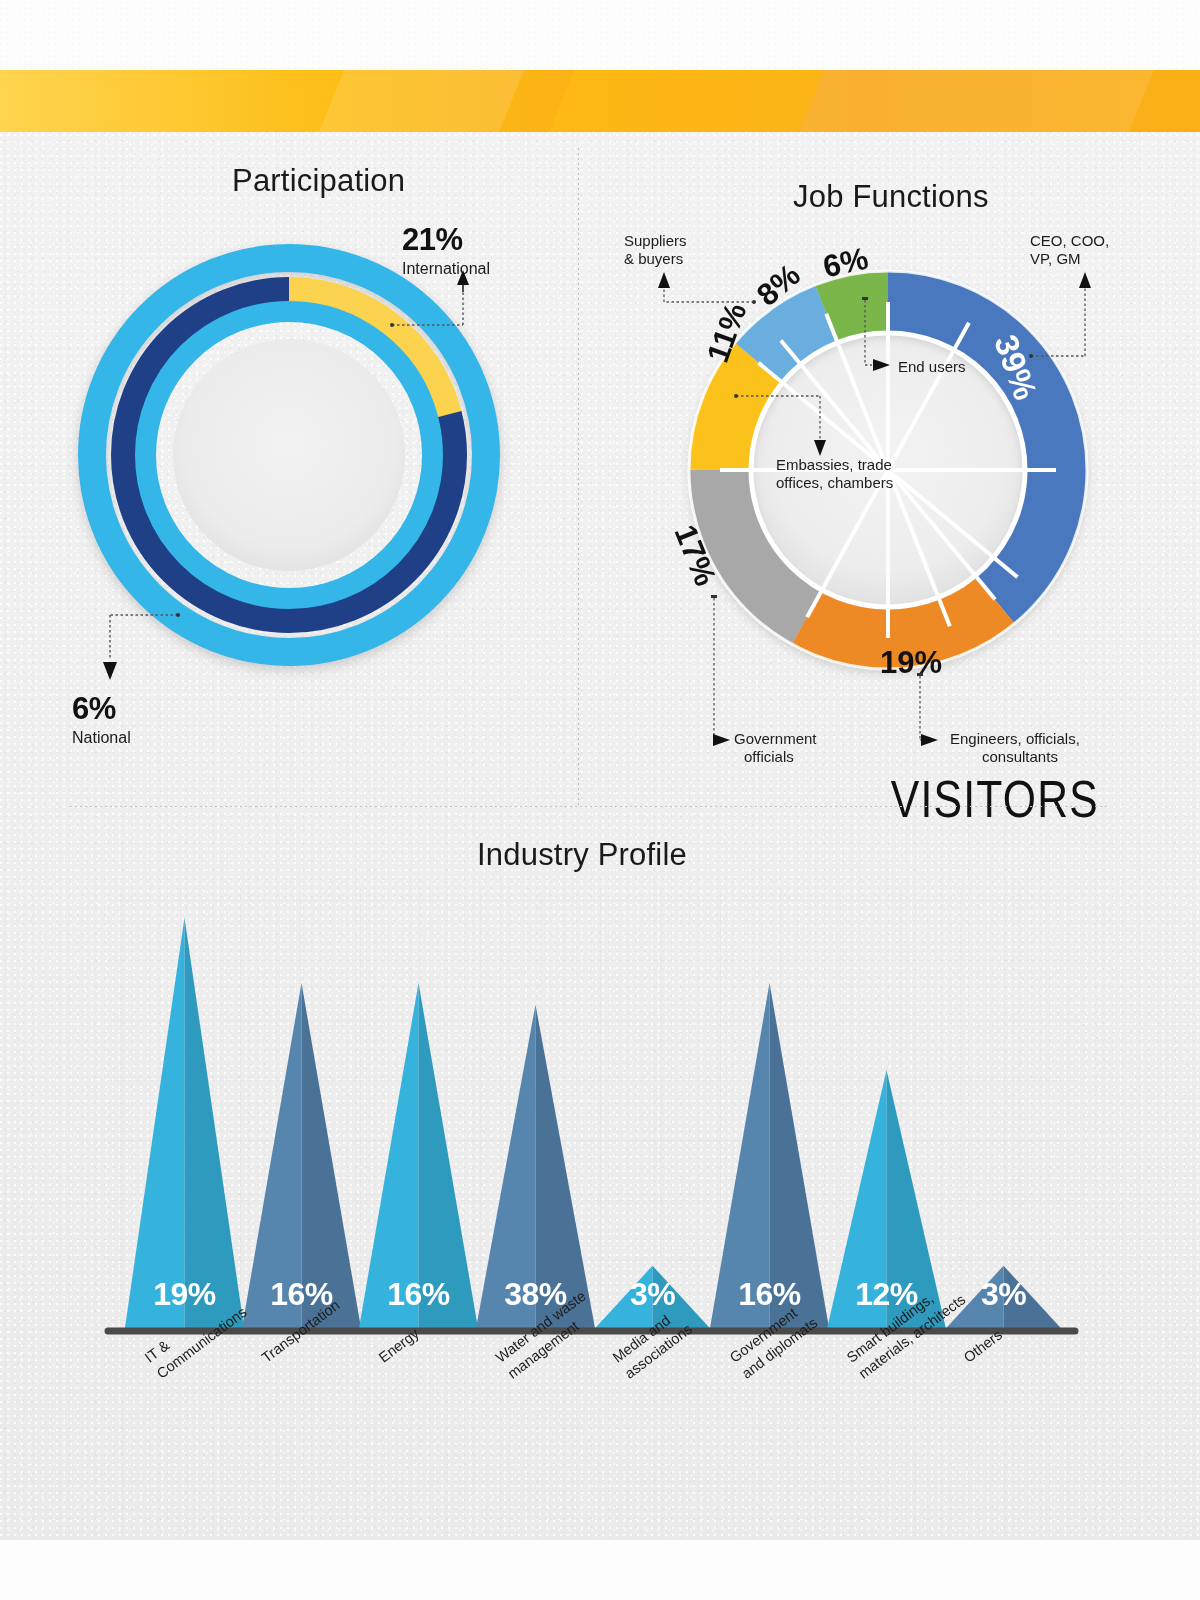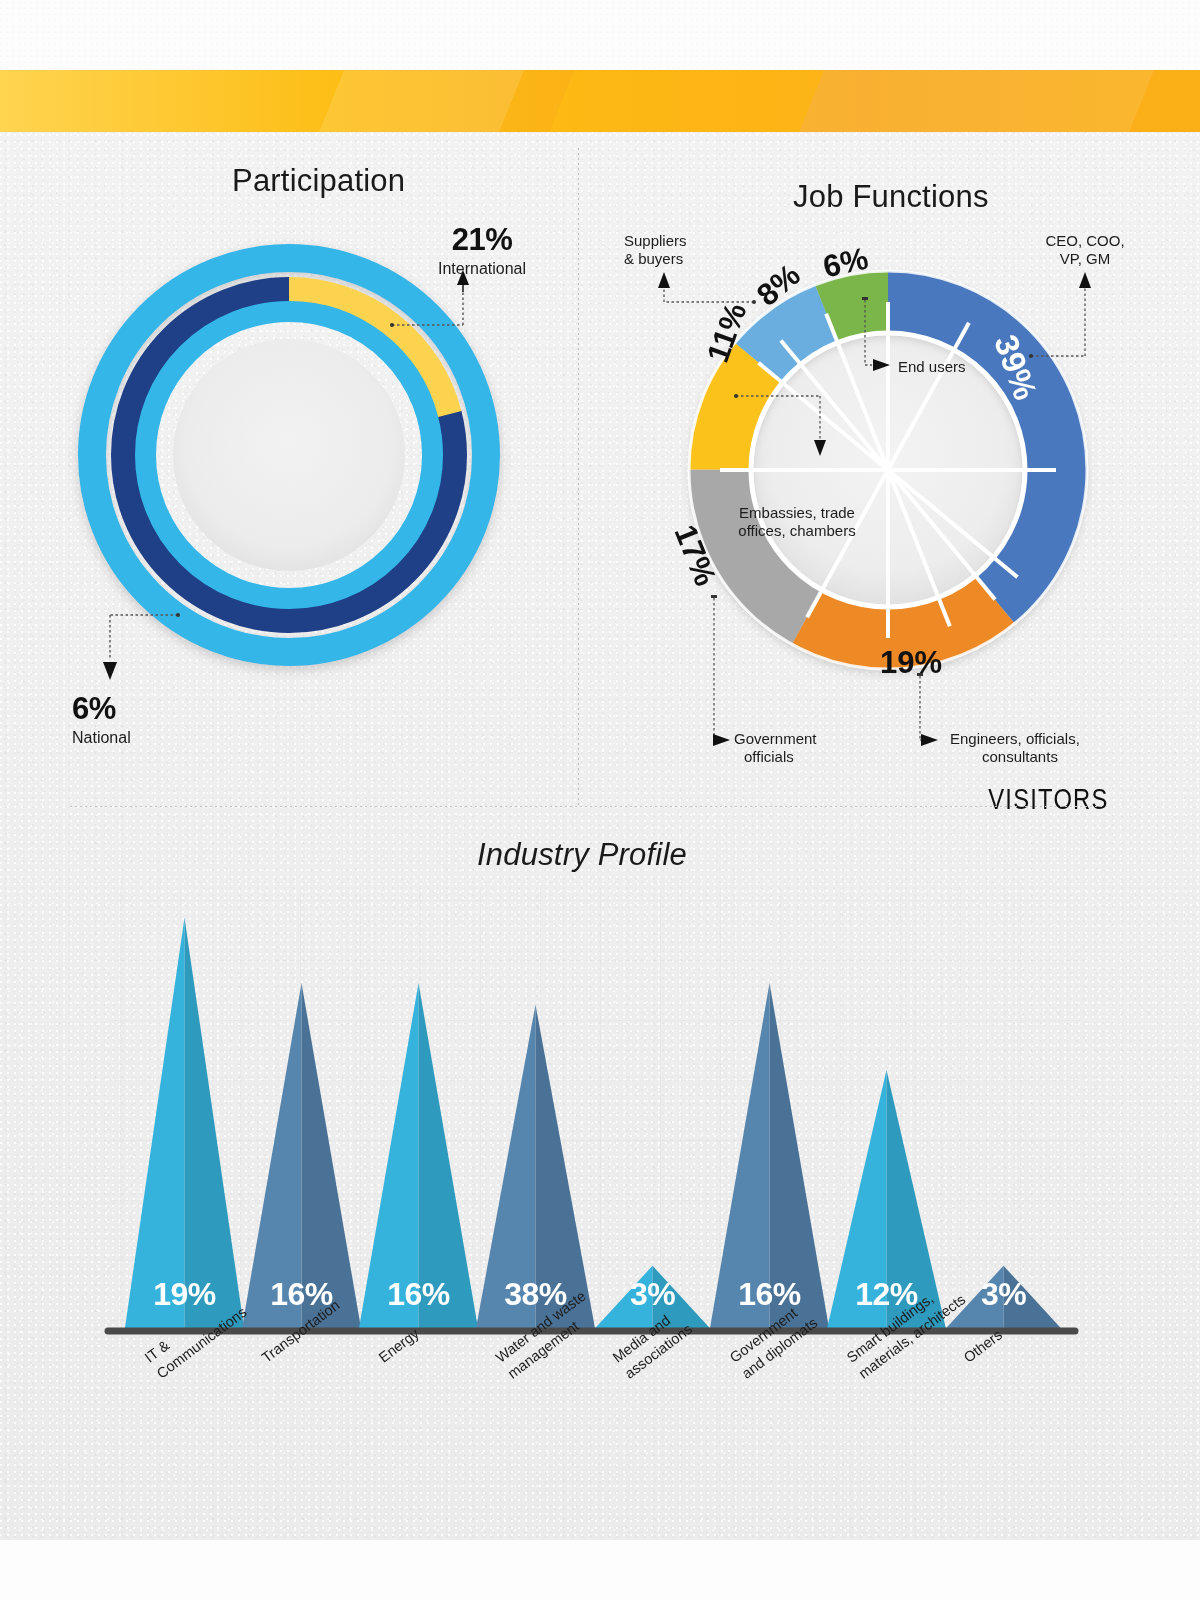--- a/index.html
+++ b/index.html
@@ -47,21 +47,21 @@
     transform:skewX(-22deg);
   }
   #banner .shear3{
     position:absolute; left:810px; top:-10px; width:330px; height:90px;
     background:rgba(255,255,255,.10);
     transform:skewX(-22deg);
   }
   #banner-title{
     position:absolute; right:78px; top:50%; transform:translateY(-52%);
     font-family:"Liberation Sans Condensed","Liberation Sans",sans-serif;
-    font-size:29px; letter-spacing:1.5px; color:#111; font-weight:400;
+    font-size:52px; letter-spacing:1.5px; color:#111; font-weight:400;
     transform-origin:center; 
   }
   #banner-title span{ display:inline-block; transform:scaleX(.82); }
 
   
   .vdivider{
     position:absolute; left:578px; top:148px; width:1px; height:660px;
     background-image:linear-gradient(to bottom,#bdbdbd 50%, rgba(0,0,0,0) 0);
     background-size:1px 5px; background-repeat:repeat-y;
   }
@@ -72,30 +72,30 @@
   }
 
   
   .panel-title{
     position:absolute; font-size:31px; color:#1a1a1a; font-weight:400;
     font-family:"Liberation Sans", sans-serif;
     letter-spacing:.2px; white-space:nowrap;
   }
   #title-participation{ left:205px; top:163px;margin-left:27px; }
   #title-jobfunctions{ left:793px; top:179px; }
-  #title-industry{ left:477px; top:837px;font-style:italic; }
+  #title-industry{ left:477px; top:837px; }
 
   
   svg.abs{ position:absolute; left:0; top:0; overflow:visible; }
 
   
   .callout{ position:absolute; font-size:15px; color:#1c1c1c; line-height:1.22; white-space:nowrap;}
   .big-pct{ font-size:31px; font-weight:bold; color:#111; letter-spacing:-.5px;}
   .sub-lab{ font-size:16px; color:#1c1c1c;}
-  .ctr{ text-align:center; }
+  .ctr{ text-align:left; }
 
   
   .ind-label{
     position:absolute; font-size:14.5px; color:#1c1c1c; line-height:1.35;
     transform-origin: left top; transform: rotate(-37deg);
     white-space:nowrap;
   }
 </style>
 </head>
 <body>
@@ -261,21 +261,21 @@
   <div>Suppliers</div>
   <div>&amp; buyers</div>
 </div>
 <div class="callout ctr" style="left:1030px; top:232px; width:110px;">
   <div>CEO, COO,</div>
   <div>VP, GM</div>
 </div>
 <div class="callout" style="left:898px; top:358px;">
   <div>End users</div>
 </div>
-<div class="callout ctr" style="left:723px; top:456px; width:148px;margin-top:48px;">
+<div class="callout ctr" style="left:776px; top:456px; width:148px;">
   <div>Embassies, trade</div>
   <div>offices, chambers</div>
 </div>
 <div class="callout" style="left:734px; top:730px;">
   <div>Government</div>
   <div style="padding-left:10px">officials</div>
 </div>
 <div class="callout" style="left:950px; top:730px;">
   <div>Engineers, officials,</div>
   <div style="padding-left:32px">consultants</div>

